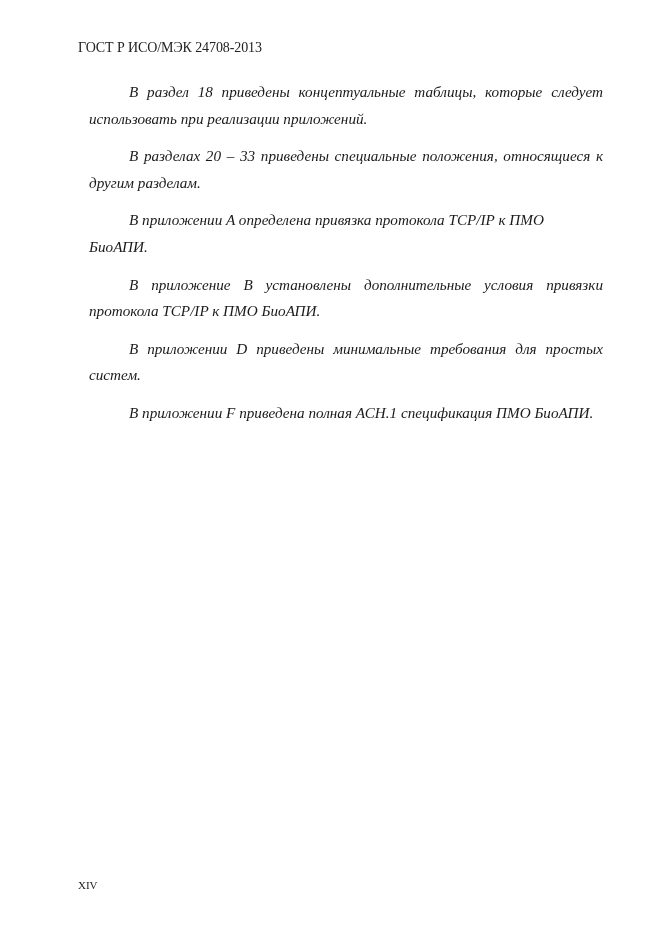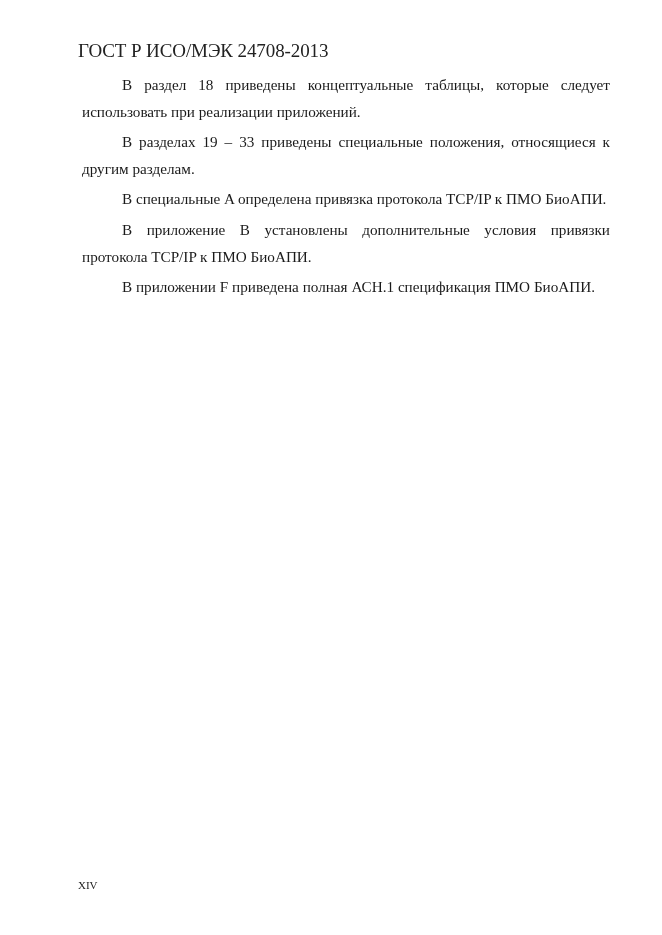--- a/index.html
+++ b/index.html
@@ -12,56 +12,58 @@
       height: 935px;
       position: relative;
       overflow: hidden;
       font-family: "Liberation Serif", "DejaVu Serif", serif;
       color: #1a1a1a;
     }
     .header {
       position: absolute;
       left: 78px;
       top: 40px;
-      font-size: 19px;
+      font-size: 14px;
       letter-spacing: -0.1px;
       color: #222;
     }
     .body-text {
       position: absolute;
       left: 78px;
       top: 68px;
       width: 536px;
       font-size: 15.2px;
       line-height: 26.6px;
     }
     .para {
-      margin: 4px;
+      margin: 11px;
       text-indent: 40px;
       text-align: justify;
+      font-style: italic;
     }
     .para.last-line-only {
       text-align: left;
     }
     .footer {
       position: absolute;
       left: 78px;
       top: 879px;
       font-size: 11px;
       color: #222;
     }
   </style>
 </head>
 <body>
 
 <div class="page">
   <div class="header">ГОСТ Р ИСО/МЭК 24708-2013</div>
 
   <div class="body-text">
     <p class="para">В раздел 18 приведены концептуальные таблицы, которые следует использовать при реализации приложений.</p>
-    <p class="para">В разделах 19 – 33 приведены специальные положения, относящиеся к другим разделам.</p>
-    <p class="para last-line-only">В специальные A определена привязка протокола TCP/IP к ПМО БиоАПИ.</p>
+    <p class="para">В разделах 20 – 33 приведены специальные положения, относящиеся к другим разделам.</p>
+    <p class="para last-line-only">В приложении A определена привязка протокола TCP/IP к ПМО БиоАПИ.</p>
     <p class="para">В приложение B установлены дополнительные условия привязки протокола TCP/IP к ПМО БиоАПИ.</p>
+    <p class="para">В приложении D приведены минимальные требования для простых систем.</p>
     <p class="para last-line-only">В приложении F приведена полная АСН.1 спецификация ПМО БиоАПИ.</p>
   </div>
 
   <div class="footer">XIV</div>
 </div>
 
 </body></html>

